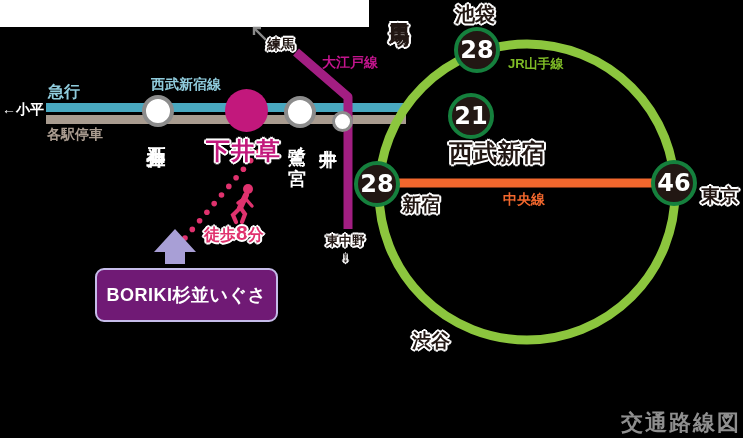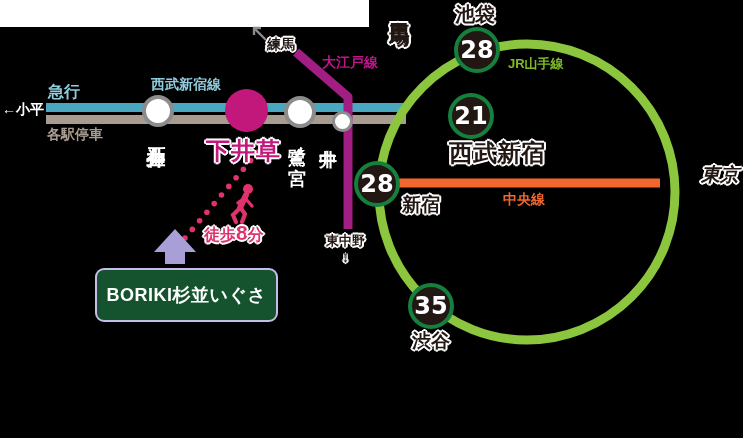--- a/index.html
+++ b/index.html
@@ -22,21 +22,21 @@
   .o-walk{color:#E0326E;text-shadow:2px 0 #fff,-2px 0 #fff,0 2px #fff,0 -2px #fff,1.4px 1.4px #fff,-1.4px 1.4px #fff,1.4px -1.4px #fff,-1.4px -1.4px #fff;}
   .circle{position:absolute;border-radius:50%;box-sizing:border-box;}
   .st-white{background:#fff;border:4px solid #8C8C8C;}
   .st-white-sm{background:#fff;border:3px solid #8C8C8C;}
   .badge{
     background:#221713;border:4px solid #15803d;display:flex;align-items:center;justify-content:center;
     color:#fff;font-weight:bold;font-size:24px;font-family:"DejaVu Sans", sans-serif;
   }
   #building-box{
     position:absolute;left:95px;top:268px;width:183px;height:54px;border-radius:9px;
-    background:#14532d;border:2px solid #C6BCEA;box-sizing:border-box;
+    background:#701a75;border:2px solid #C6BCEA;box-sizing:border-box;
     display:flex;flex-direction:column;align-items:center;justify-content:center;gap:4px;
   }
   #building-box .name{color:#fff;font-weight:bold;font-size:18px;letter-spacing:0.5px;line-height:1;}
   #building-box .sub{color:#fff;font-weight:bold;font-size:9.5px;letter-spacing:2.5px;line-height:1;}
   .walk-num{font-size:21px;}
 </style>
 </head>
 <body>
 
 <div id="stage">
@@ -92,46 +92,47 @@
 
   <div class="circle badge" style="left:448px;top:93px;width:46px;height:46px;">
     <span>21</span>
   </div>
   <div class="circle badge" style="left:454px;top:27px;width:46px;height:46px;">
     <span>28</span>
   </div>
   <div class="circle badge" style="left:354px;top:161px;width:46px;height:46px;">
     <span>28</span>
   </div>
-  <div class="circle badge" style="left:408px;top:283px;width:46px;height:46px;">
-    <span>35</span>
+  <div class="circle badge" style="left:651px;top:160px;width:46px;height:46px;">
+    <span>46</span>
   </div>
 
   <div class="lbl white" style="left:2px;top:102px;font-size:14px;">←小平</div>
   <div class="lbl blue" style="left:48px;top:84px;font-size:16px;">急行</div>
   <div class="lbl tan" style="left:47px;top:127px;font-size:14px;">各駅停車</div>
   <div class="lbl blue" style="left:151px;top:77px;font-size:14px;">西武新宿線</div>
   <div class="lbl magenta" style="left:322px;top:55px;font-size:14px;">大江戸線</div>
   <div class="lbl green" style="left:508px;top:57px;font-size:13px;">JR山手線</div>
   <div class="lbl orange" style="left:503px;top:192px;font-size:14px;">中央線</div>
 
   <div class="lbl white vert" style="left:147px;top:132px;font-size:19px;">上石神井</div>
   <div class="lbl o-pink" style="left:206px;top:139px;font-size:24px;letter-spacing:1px;text-align:center;">下井草</div>
   <div class="lbl white vert" style="left:288px;top:133px;font-size:18px;">鷺ノ宮</div>
   <div class="lbl white vert" style="left:319px;top:135px;font-size:18px;">中井</div>
   <div class="lbl o-dark" style="left:267px;top:37px;font-size:14px;">練馬</div>
   <div class="lbl o-dark vert" style="left:390px;top:5px;font-size:20px;letter-spacing:2px;">高田馬場</div>
   <div class="lbl o-dark" style="left:455px;top:4px;font-size:20px;">池袋</div>
   <div class="lbl o-dark" style="left:449px;top:141px;font-size:24px;">西武新宿</div>
   <div class="lbl o-dark" style="left:402px;top:195px;font-size:19px;">新宿</div>
   <div class="lbl o-dark" style="left:412px;top:331px;font-size:19px;">渋谷</div>
-  <div class="lbl o-dark" style="left:701px;top:165px;font-size:19px;font-style:italic;">東京</div>
+  <div class="lbl o-dark" style="left:701px;top:186px;font-size:19px;">東京</div>
   <div class="lbl o-dark" style="left:326px;top:234px;font-size:13px;">東中野</div>
   <div class="lbl o-dark" style="left:342px;top:250px;font-size:14px;">↓</div>
 
   <div class="lbl o-walk" style="left:204px;top:222px;font-size:16px;"><span>徒歩</span><span class="walk-num">8</span><span>分</span></div>
 
   <div id="building-box">
     <div class="name">BORIKI杉並いぐさ</div>
   </div>
 
+  <div class="lbl gray" style="left:621px;top:412px;font-size:22px;letter-spacing:2px;">交通路線図</div>
 
 </div>
 
 </body></html>

